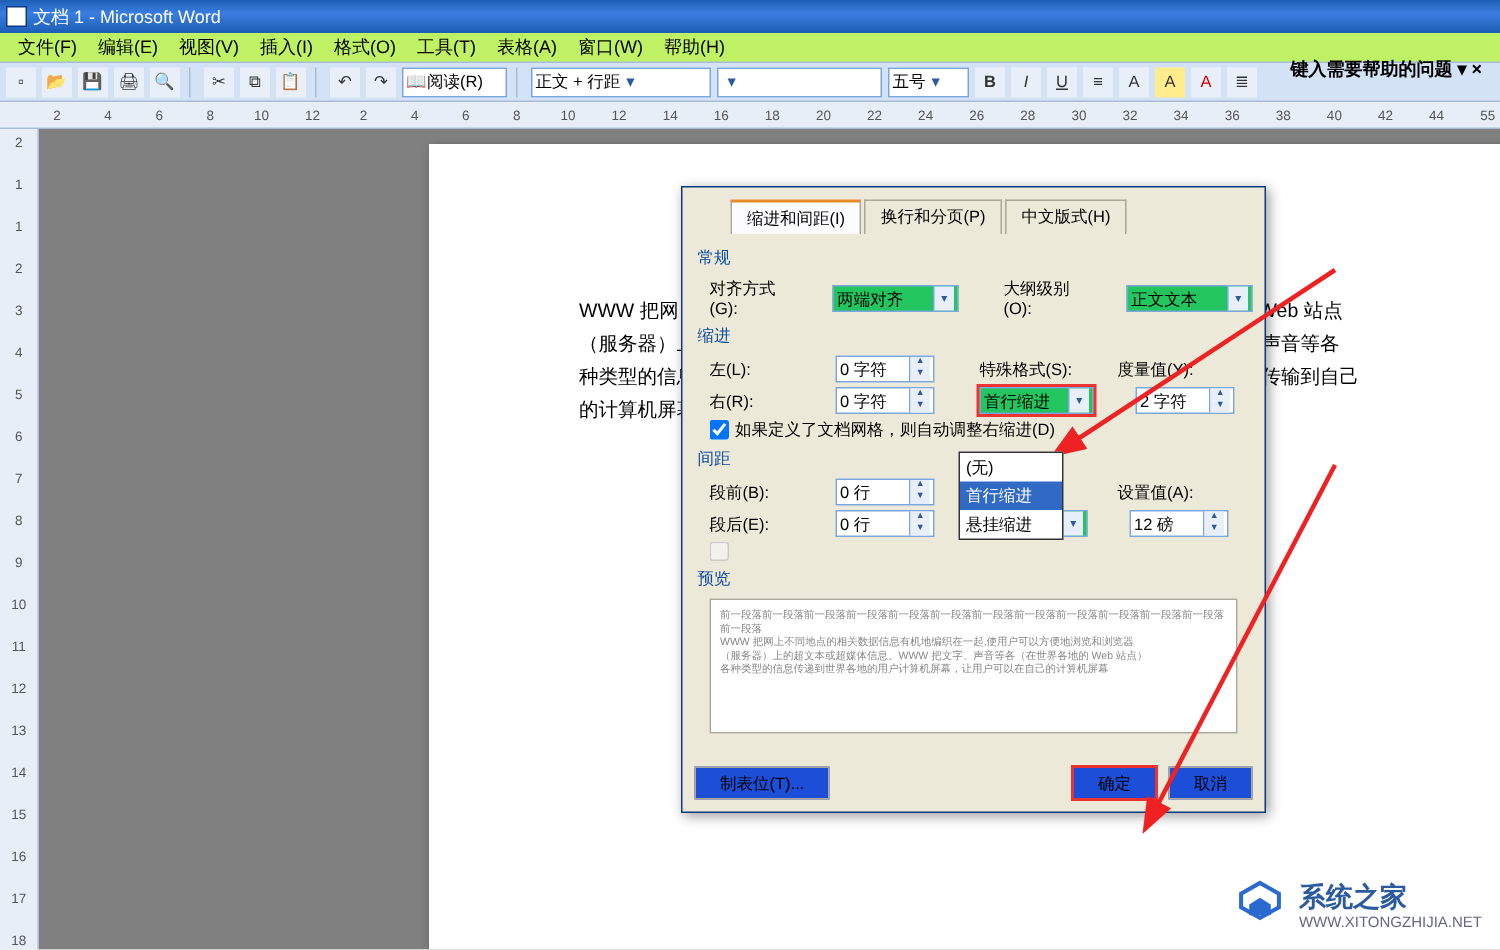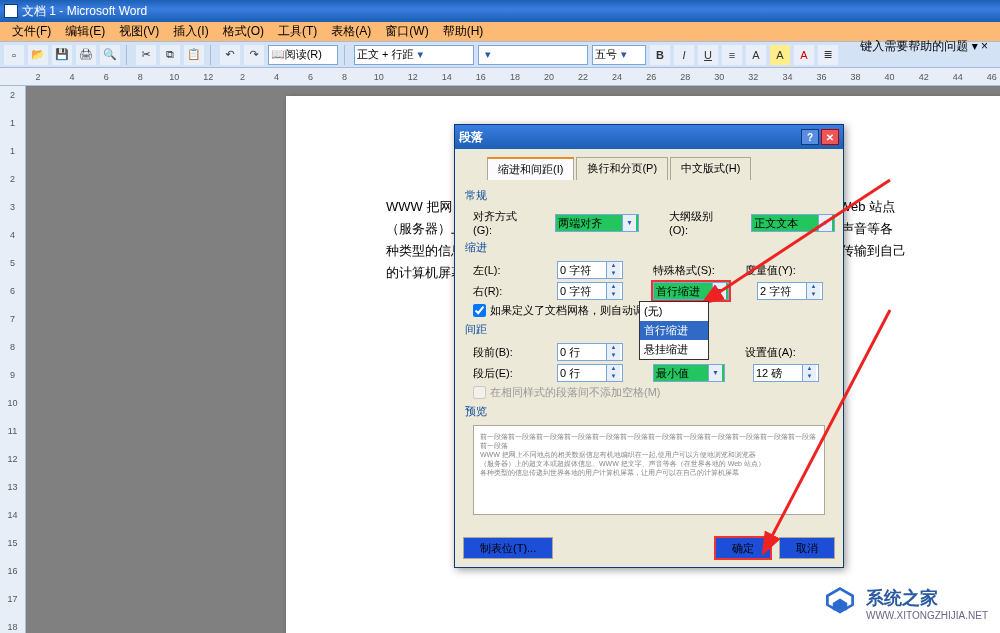--- a/index.html
+++ b/index.html
@@ -1,23 +1,23 @@
 <!DOCTYPE html>
 <html><head>
 <meta charset="utf-8">
 <style>
 * { box-sizing: border-box; margin: 0; padding: 0; font-family: "Microsoft YaHei", "SimSun", Arial, sans-serif; }
 body { width: 1000px; height: 633px; background: #e4e4e4; position: relative; overflow: hidden; font-size: 12px; }
 
 .titlebar { height: 22px; background: linear-gradient(#1b5fb5,#3a7de0 40%,#1b5fb5); color: #fff; display:flex; align-items:center; padding:0 4px; font-size:12px;}
 .titlebar .wicon{width:14px;height:14px;background:#fff;border:1px solid #0a3a80;margin-right:4px;display:inline-block;}
 
-.menubar { height:20px; background:#fdba74; border-bottom:1px solid #a8bcd8; display:flex; padding:0 6px; align-items:center; gap:2px;}
+.menubar { height:20px; background:#bef264; border-bottom:1px solid #a8bcd8; display:flex; padding:0 6px; align-items:center; gap:2px;}
 .menubar span{padding:2px 6px;cursor:default;}
-.menuask{margin-left:auto;font-weight:normal;margin-top:29px;}
+.menuask{margin-left:auto;font-weight:bold;margin-top:29px;}
 
 .toolbar{height:26px;background:#d4e2f6;border-bottom:1px solid #a8bcd8;display:flex;align-items:center;padding:0 4px;gap:4px;}
 .tbtn{width:20px;height:20px;border:1px solid transparent;display:inline-flex;align-items:center;justify-content:center;font-size:11px;color:#333;background:#e8eff9;}
 .tsep{width:4px;height:20px;border-left:1px solid #a8bcd8;margin:0 2px;}
 .tcombo{height:20px;border:1px solid #7aa6de;background:#fff;display:inline-flex;align-items:center;padding:0 2px;font-size:11px;}
 .tcombo .arrow{margin-left:4px;color:#2a5aa0;}
 
 .ruler{height:18px;background:#e8eef7;border-bottom:1px solid #a8bcd8;display:flex;align-items:center;font-size:9px;color:#555;padding-left:30px;gap:18px;}
 .ruler span{width:18px;text-align:center;}
 
@@ -147,21 +147,21 @@
     <span>26</span>
     <span>28</span>
     <span>30</span>
     <span>32</span>
     <span>34</span>
     <span>36</span>
     <span>38</span>
     <span>40</span>
     <span>42</span>
     <span>44</span>
-    <span>46</span>
+    <span>55</span>
 </div>
 
 <div class="workspace">
   <div class="vruler">
     <span>2</span>
       <span>1</span>
       <span>1</span>
       <span>2</span>
       <span>3</span>
       <span>4</span>
@@ -184,27 +184,20 @@
     <div class="page">
       <p><span>WWW 把网</span><span style="display:inline-block;width:370px"></span><span>在 Web 站点</span></p>
       <p><span>（服务器）上</span><span style="display:inline-block;width:364px"></span><span>、声音等各</span></p>
       <p><span>种类型的信息</span><span style="display:inline-block;width:364px"></span><span>动传输到自己</span></p>
       <p>的计算机屏幕</p>
     </div>
   </div>
 </div>
 
 <div class="dialog">
-  <div class="dtitle">
-    <span>段落</span>
-    <div class="btns">
-      <span class="helpbtn">?</span>
-      <span class="closebtn">✕</span>
-    </div>
-  </div>
   <div class="dbody">
     <div class="tabs">
       <div class="tab active">缩进和间距(I)</div>
       <div class="tab">换行和分页(P)</div>
       <div class="tab">中文版式(H)</div>
     </div>
 
     <div class="fieldset-label">常规</div>
     <div class="row">
       <span class="lbl">对齐方式(G):</span>
@@ -287,21 +280,20 @@
       <span class="spin" style="margin-left:8px">
           <input value="12 磅" style="">
           <span class="sp">
             <div>▲</div>
             <div>▼</div>
           </span>
         </span>
     </div>
     <div class="chk" style="color:#999">
         <input type="checkbox" disabled="" style="">
-        <span>在相同样式的段落间不添加空格(M)</span>
       </div>
 
     <div class="fieldset-label">预览</div>
     <div class="preview">
       前一段落前一段落前一段落前一段落前一段落前一段落前一段落前一段落前一段落前一段落前一段落前一段落前一段落<br>
       WWW 把网上不同地点的相关数据信息有机地编织在一起,使用户可以方便地浏览和浏览器<br>
       （服务器）上的超文本或超媒体信息。WWW 把文字、声音等各（在世界各地的 Web 站点）<br>
       各种类型的信息传递到世界各地的用户计算机屏幕，让用户可以在自己的计算机屏幕
     </div>
   </div>

